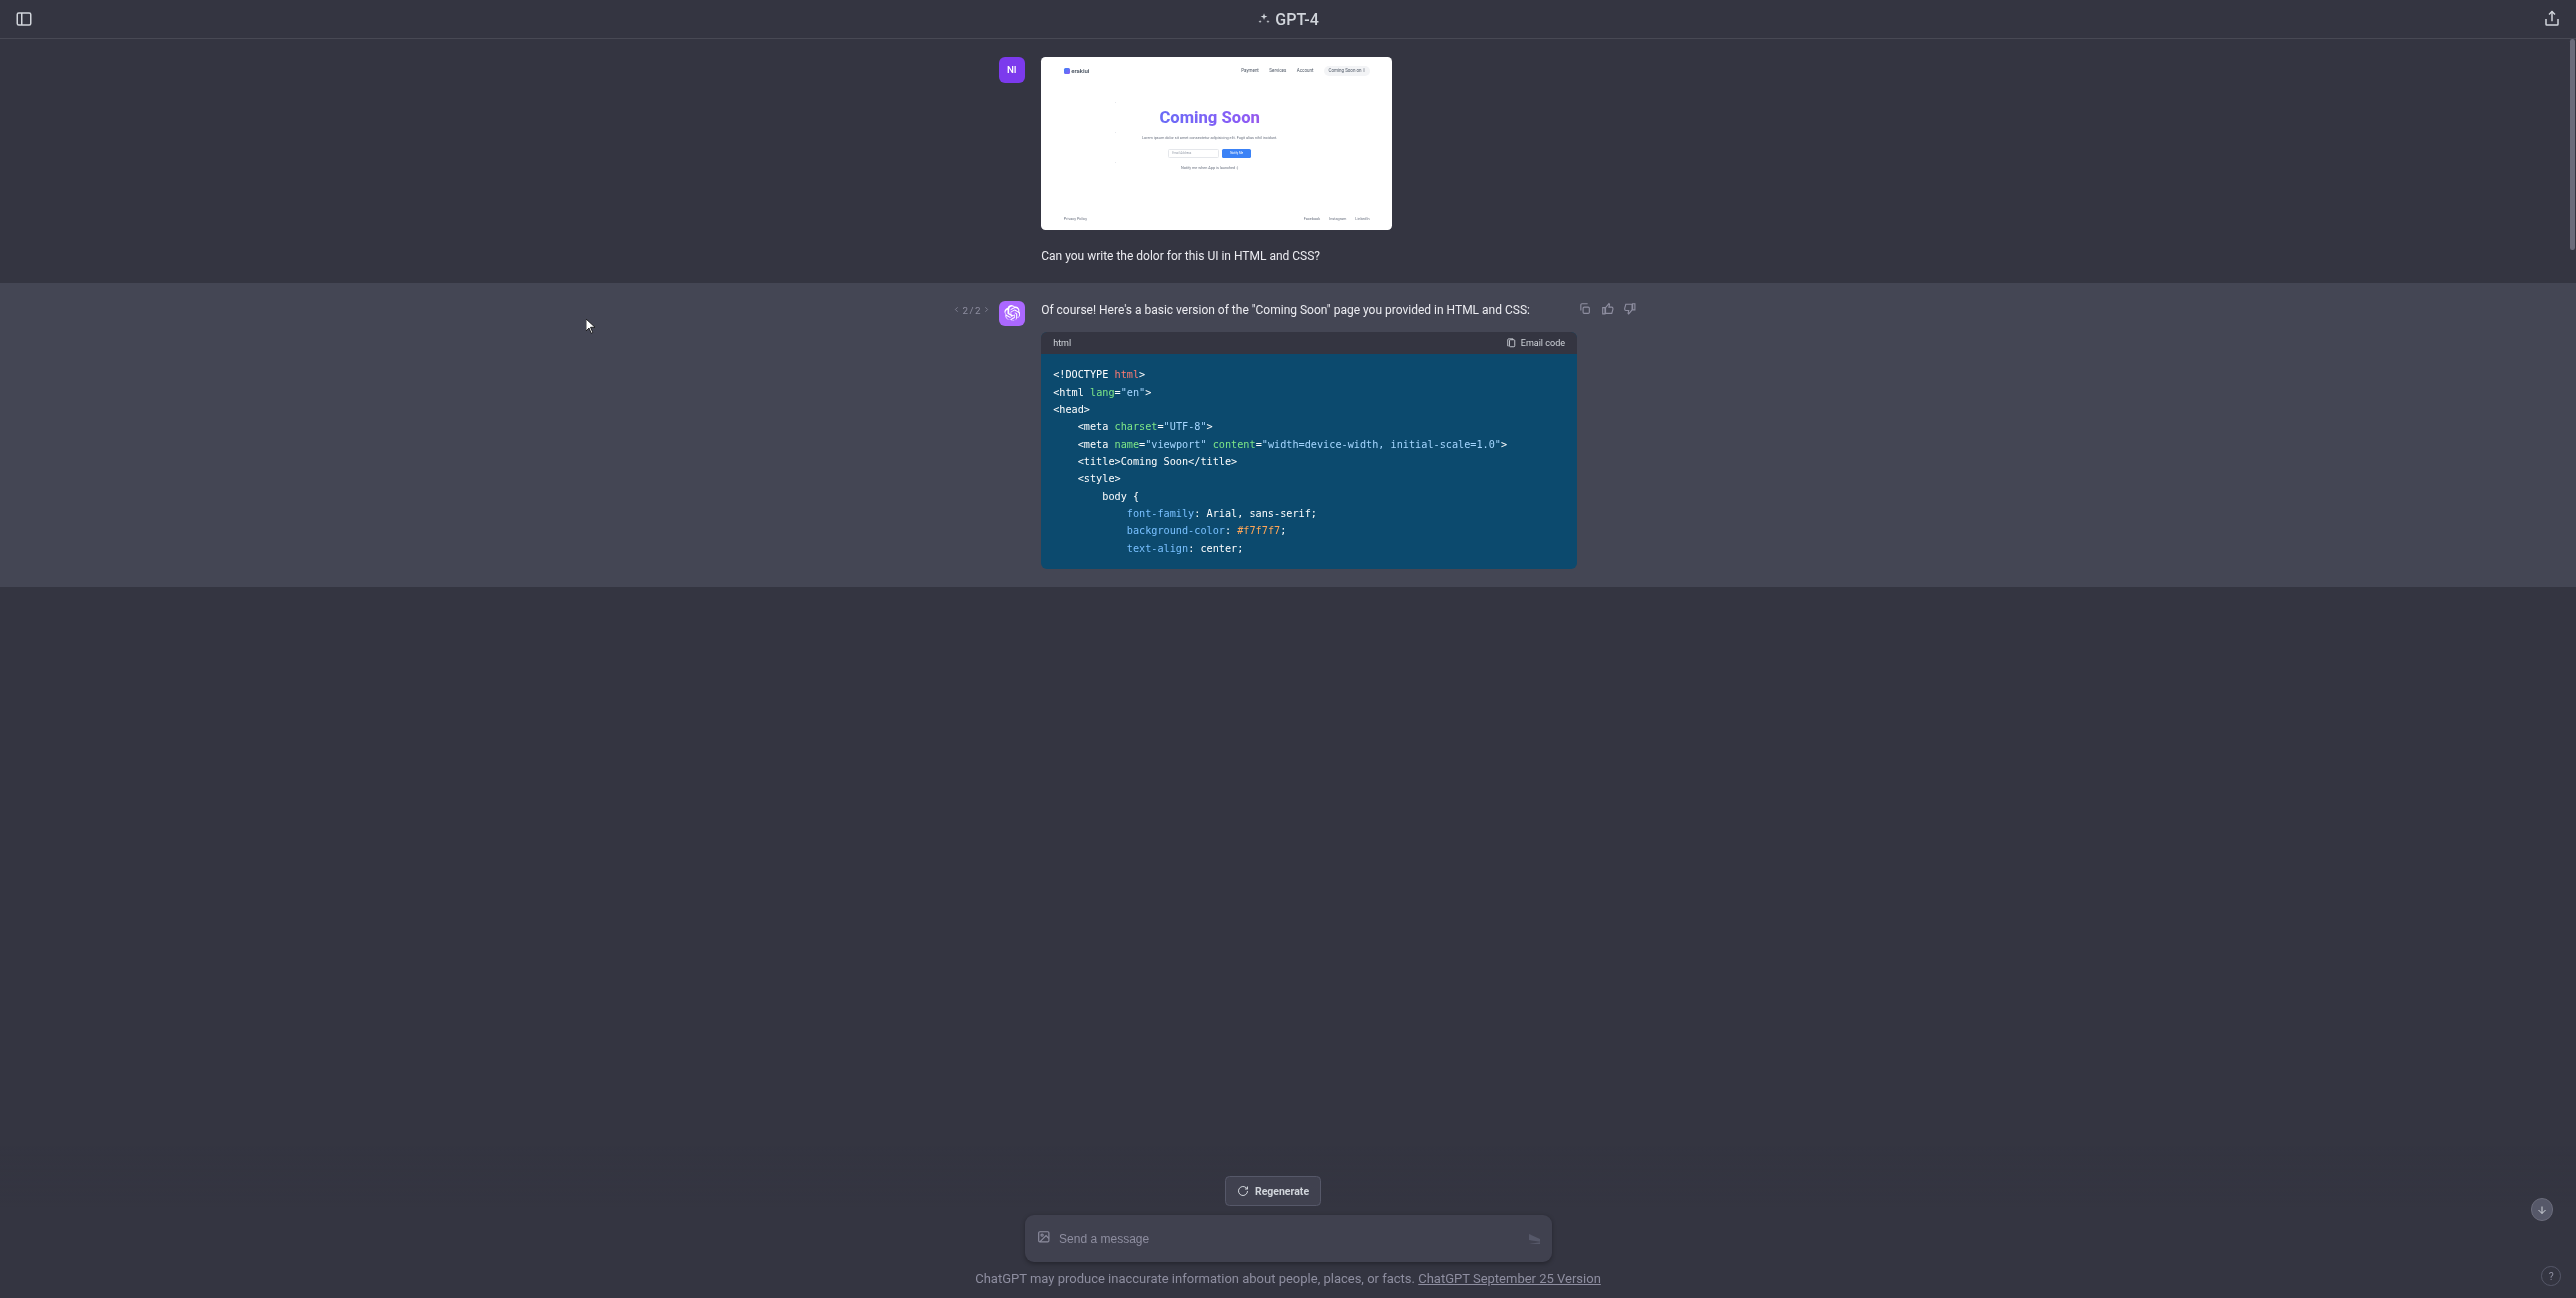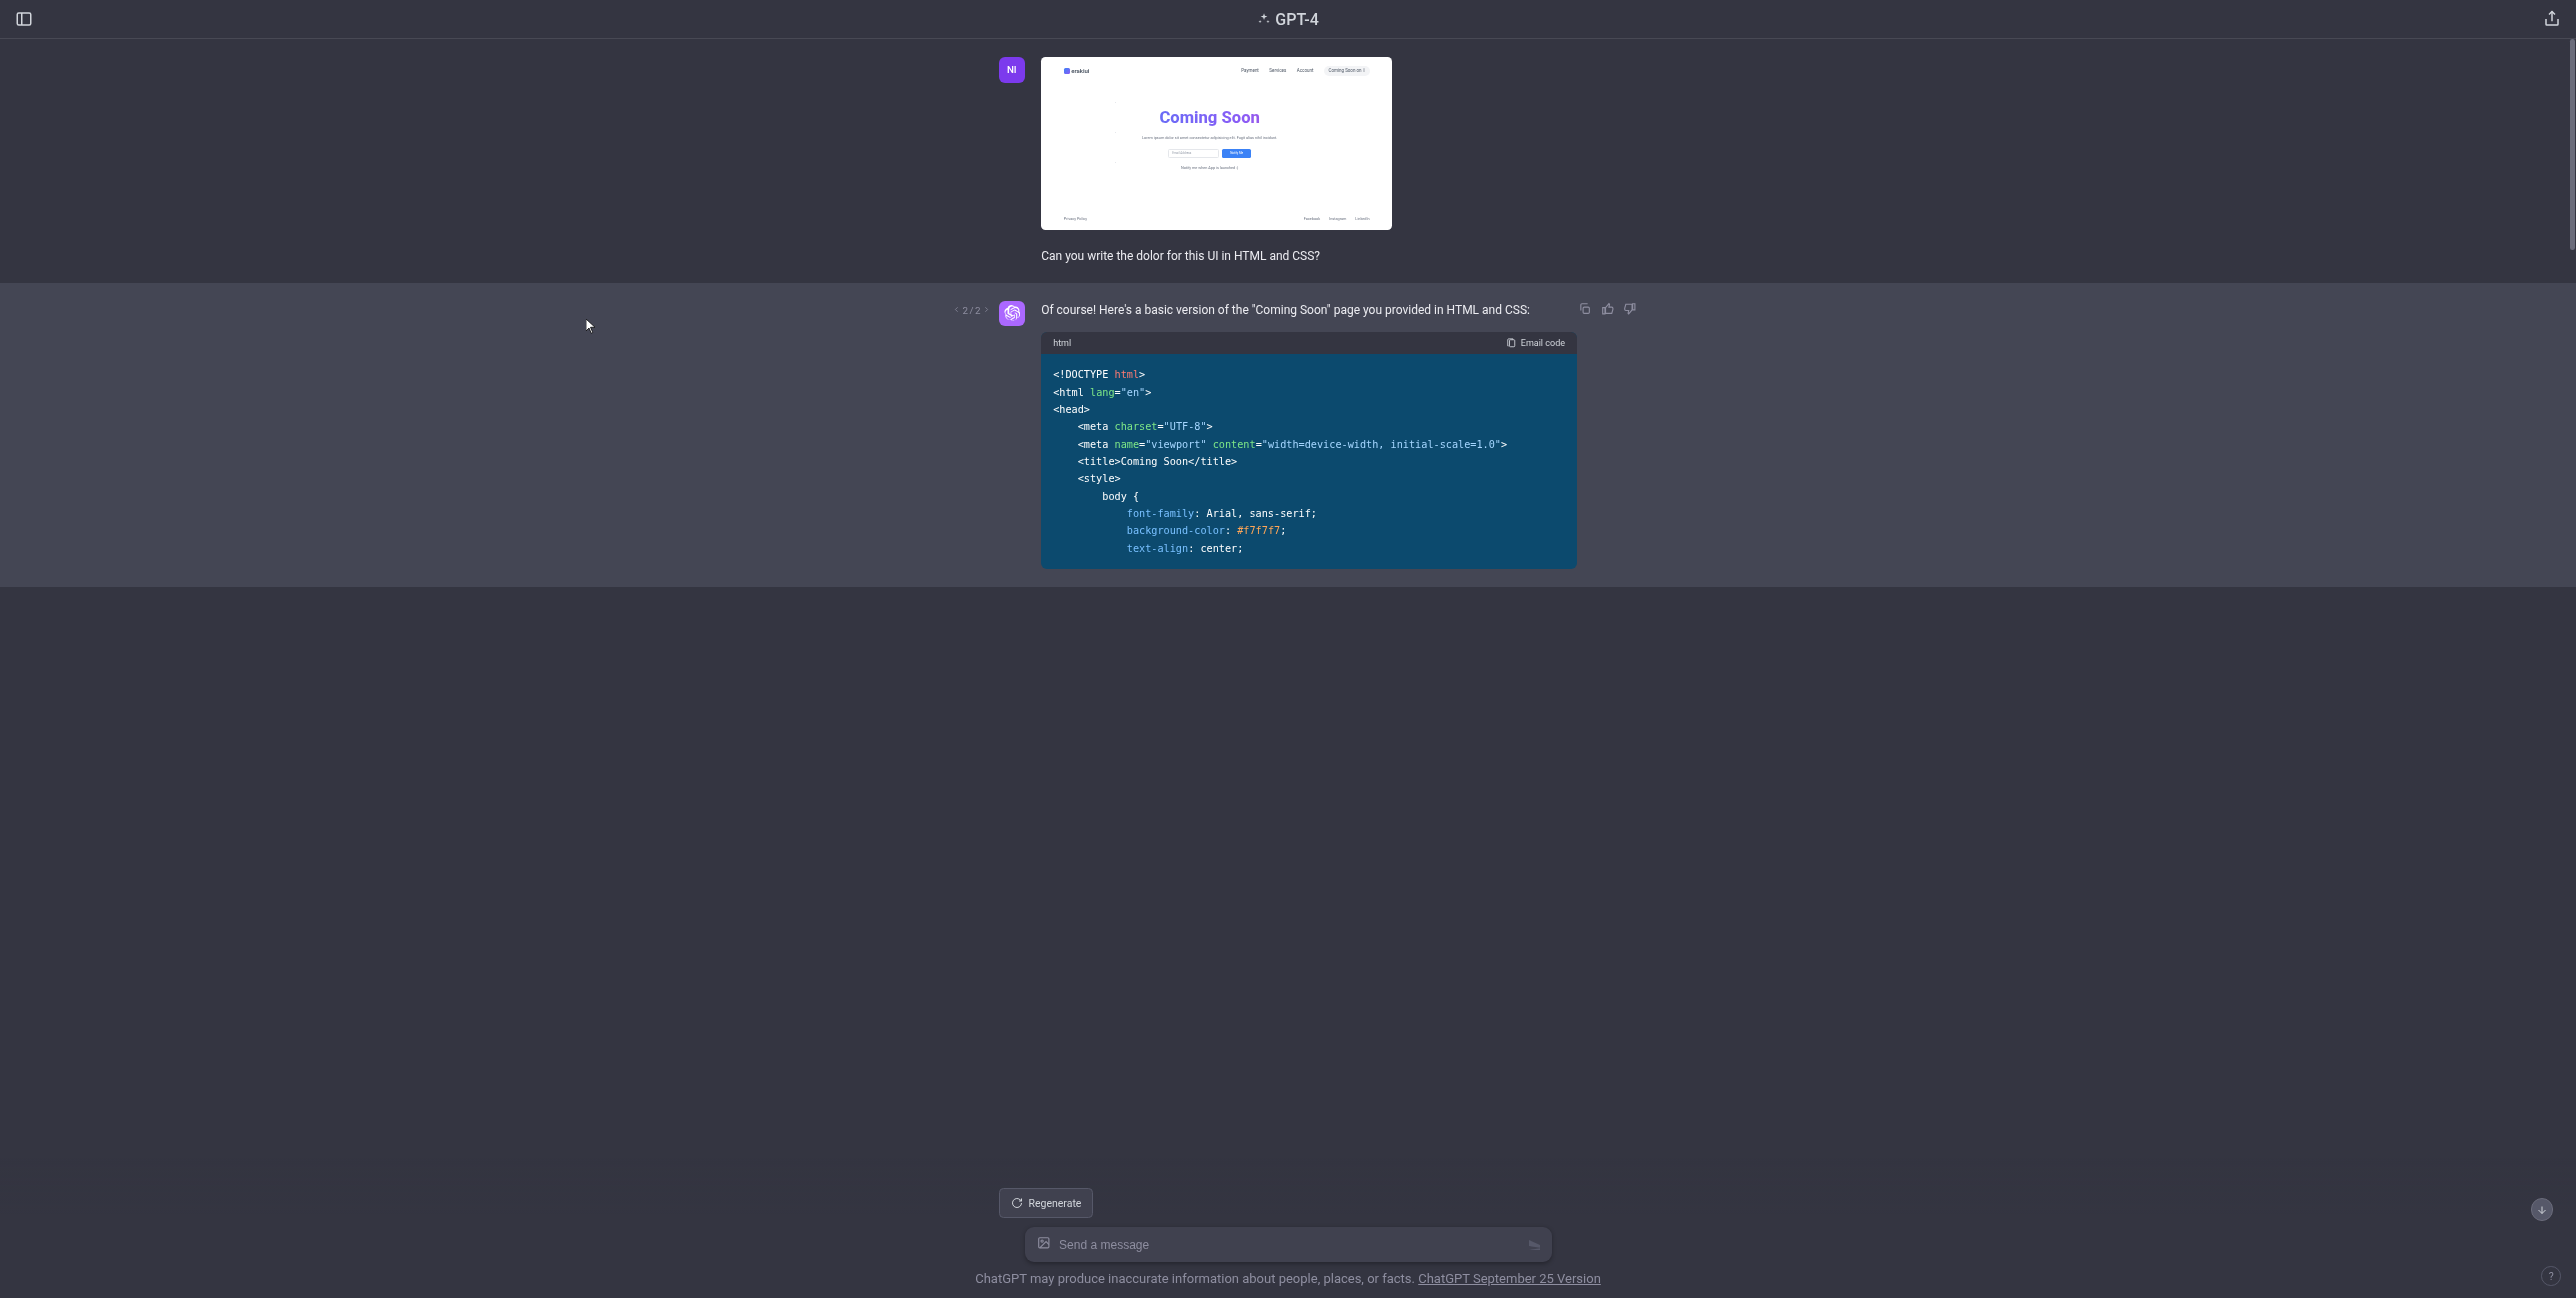--- a/index.html
+++ b/index.html
@@ -98,24 +98,24 @@
 .code-body .val { color:#ffa657; }
 
 .cursor-arrow { position:absolute; pointer-events:none; z-index:50; }
 
 .bottom-area {
   position:fixed; bottom:0; left:0; right:0;
   background:linear-gradient(to top, #343541 60%, transparent);
   padding-bottom:12px; padding-top:30px;
   display:flex; flex-direction:column; align-items:center;
 }
-.regenerate-wrap { width:578px; display:flex; justify-content:flex-start; margin-bottom:9px; padding-right:30px; }
+.regenerate-wrap { width:578px; display:flex; justify-content:center; margin-bottom:9px; padding-right:30px;font-weight:bold; }
 .regenerate-btn { background:#40414f; border:0.8px solid #565869; color:#d1d5db; padding:7.5px 10.5px; border-radius:4.5px; font-size:10.5px; display:flex; align-items:center; gap:6px; cursor:pointer; }
 .regenerate-btn svg { width:12px; height:12px; }
-.input-box { width:527px; background:#40414f; border-radius:9px; padding:9px 12px; display:flex; align-items:center; gap:9px; box-shadow:0 1.5px 4.5px rgba(0,0,0,0.3); }
+.input-box { width:527px; background:#40414f; border-radius:9px; padding:15px 12px; display:flex; align-items:center; gap:9px; box-shadow:0 1.5px 4.5px rgba(0,0,0,0.3); }
 .input-box input { flex:1; background:transparent; border:none; outline:none; color:#ececf1; font-size:12px; }
 .input-box input::placeholder { color:#8e8ea0; }
 .input-icon { color:#8e8ea0; cursor:pointer; }
 .input-icon svg { width:13.6px; height:13.6px; }
 .send-icon { color:#565869; }
 .disclaimer { font-size:13px; color:#8e8ea0; margin-top:9px; text-align:center; }
 .disclaimer a { text-decoration:underline; color:#8e8ea0; }
 
 .scroll-down-btn {
   position:fixed; right:22.6px; bottom:77px;

